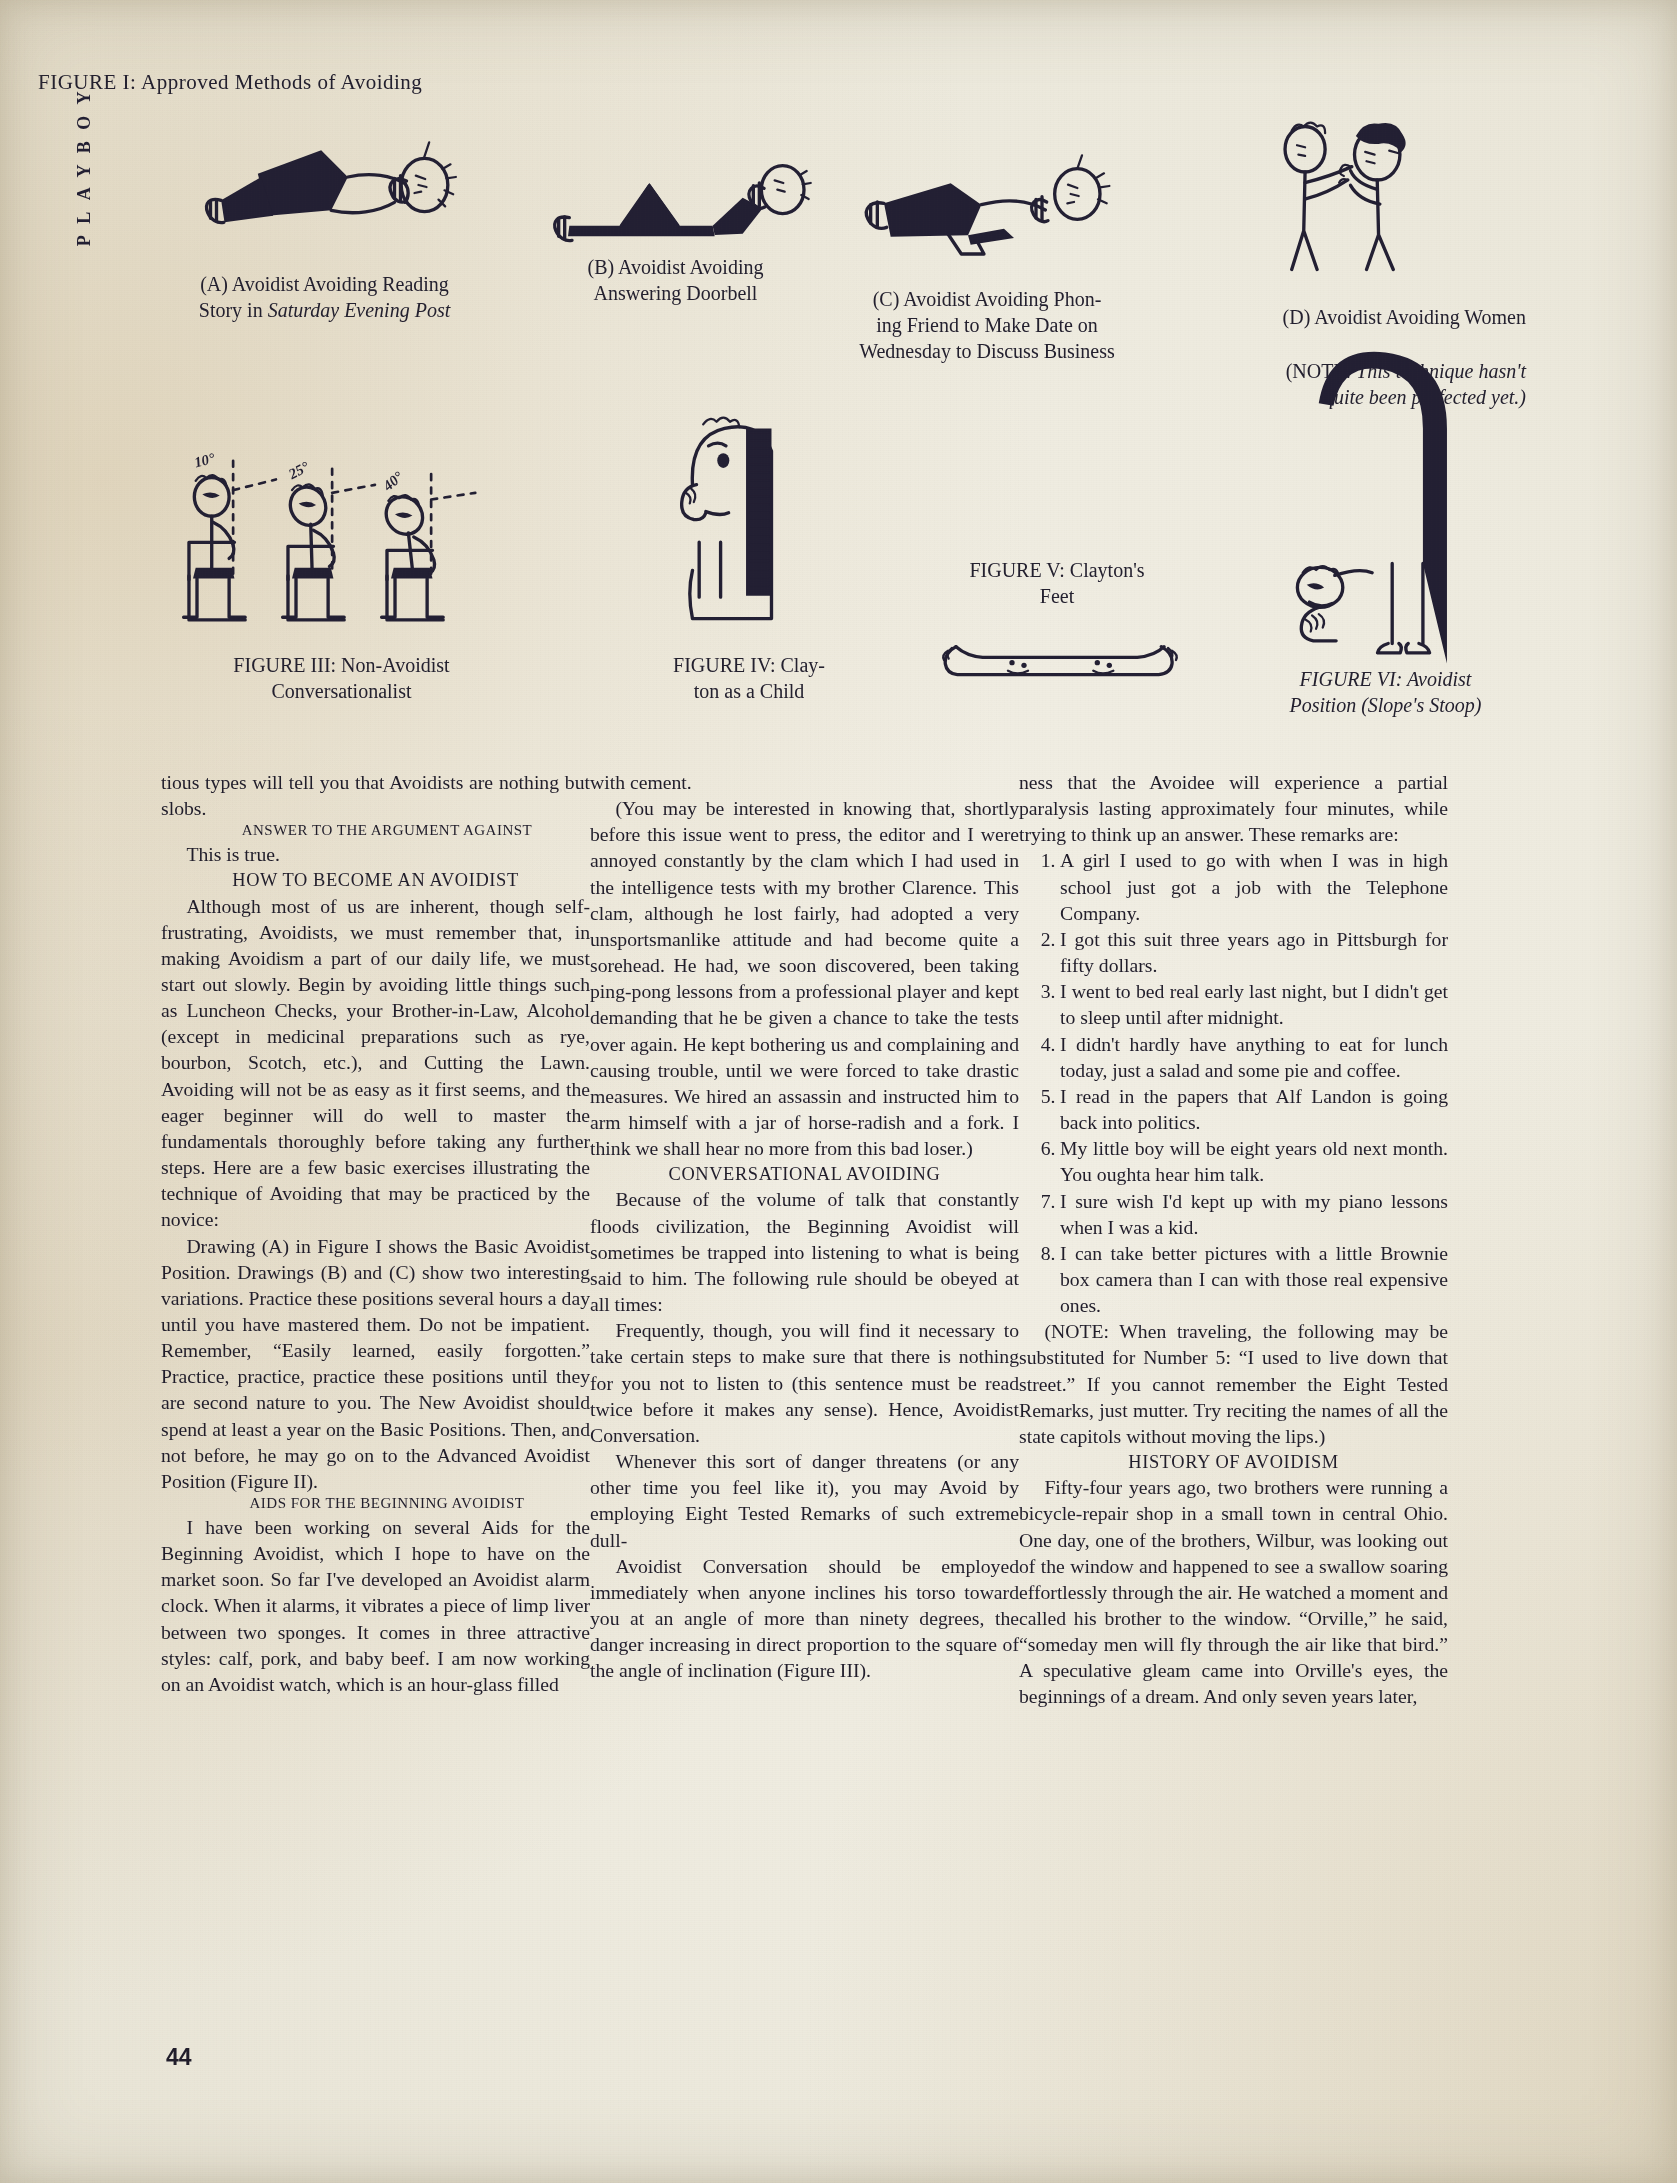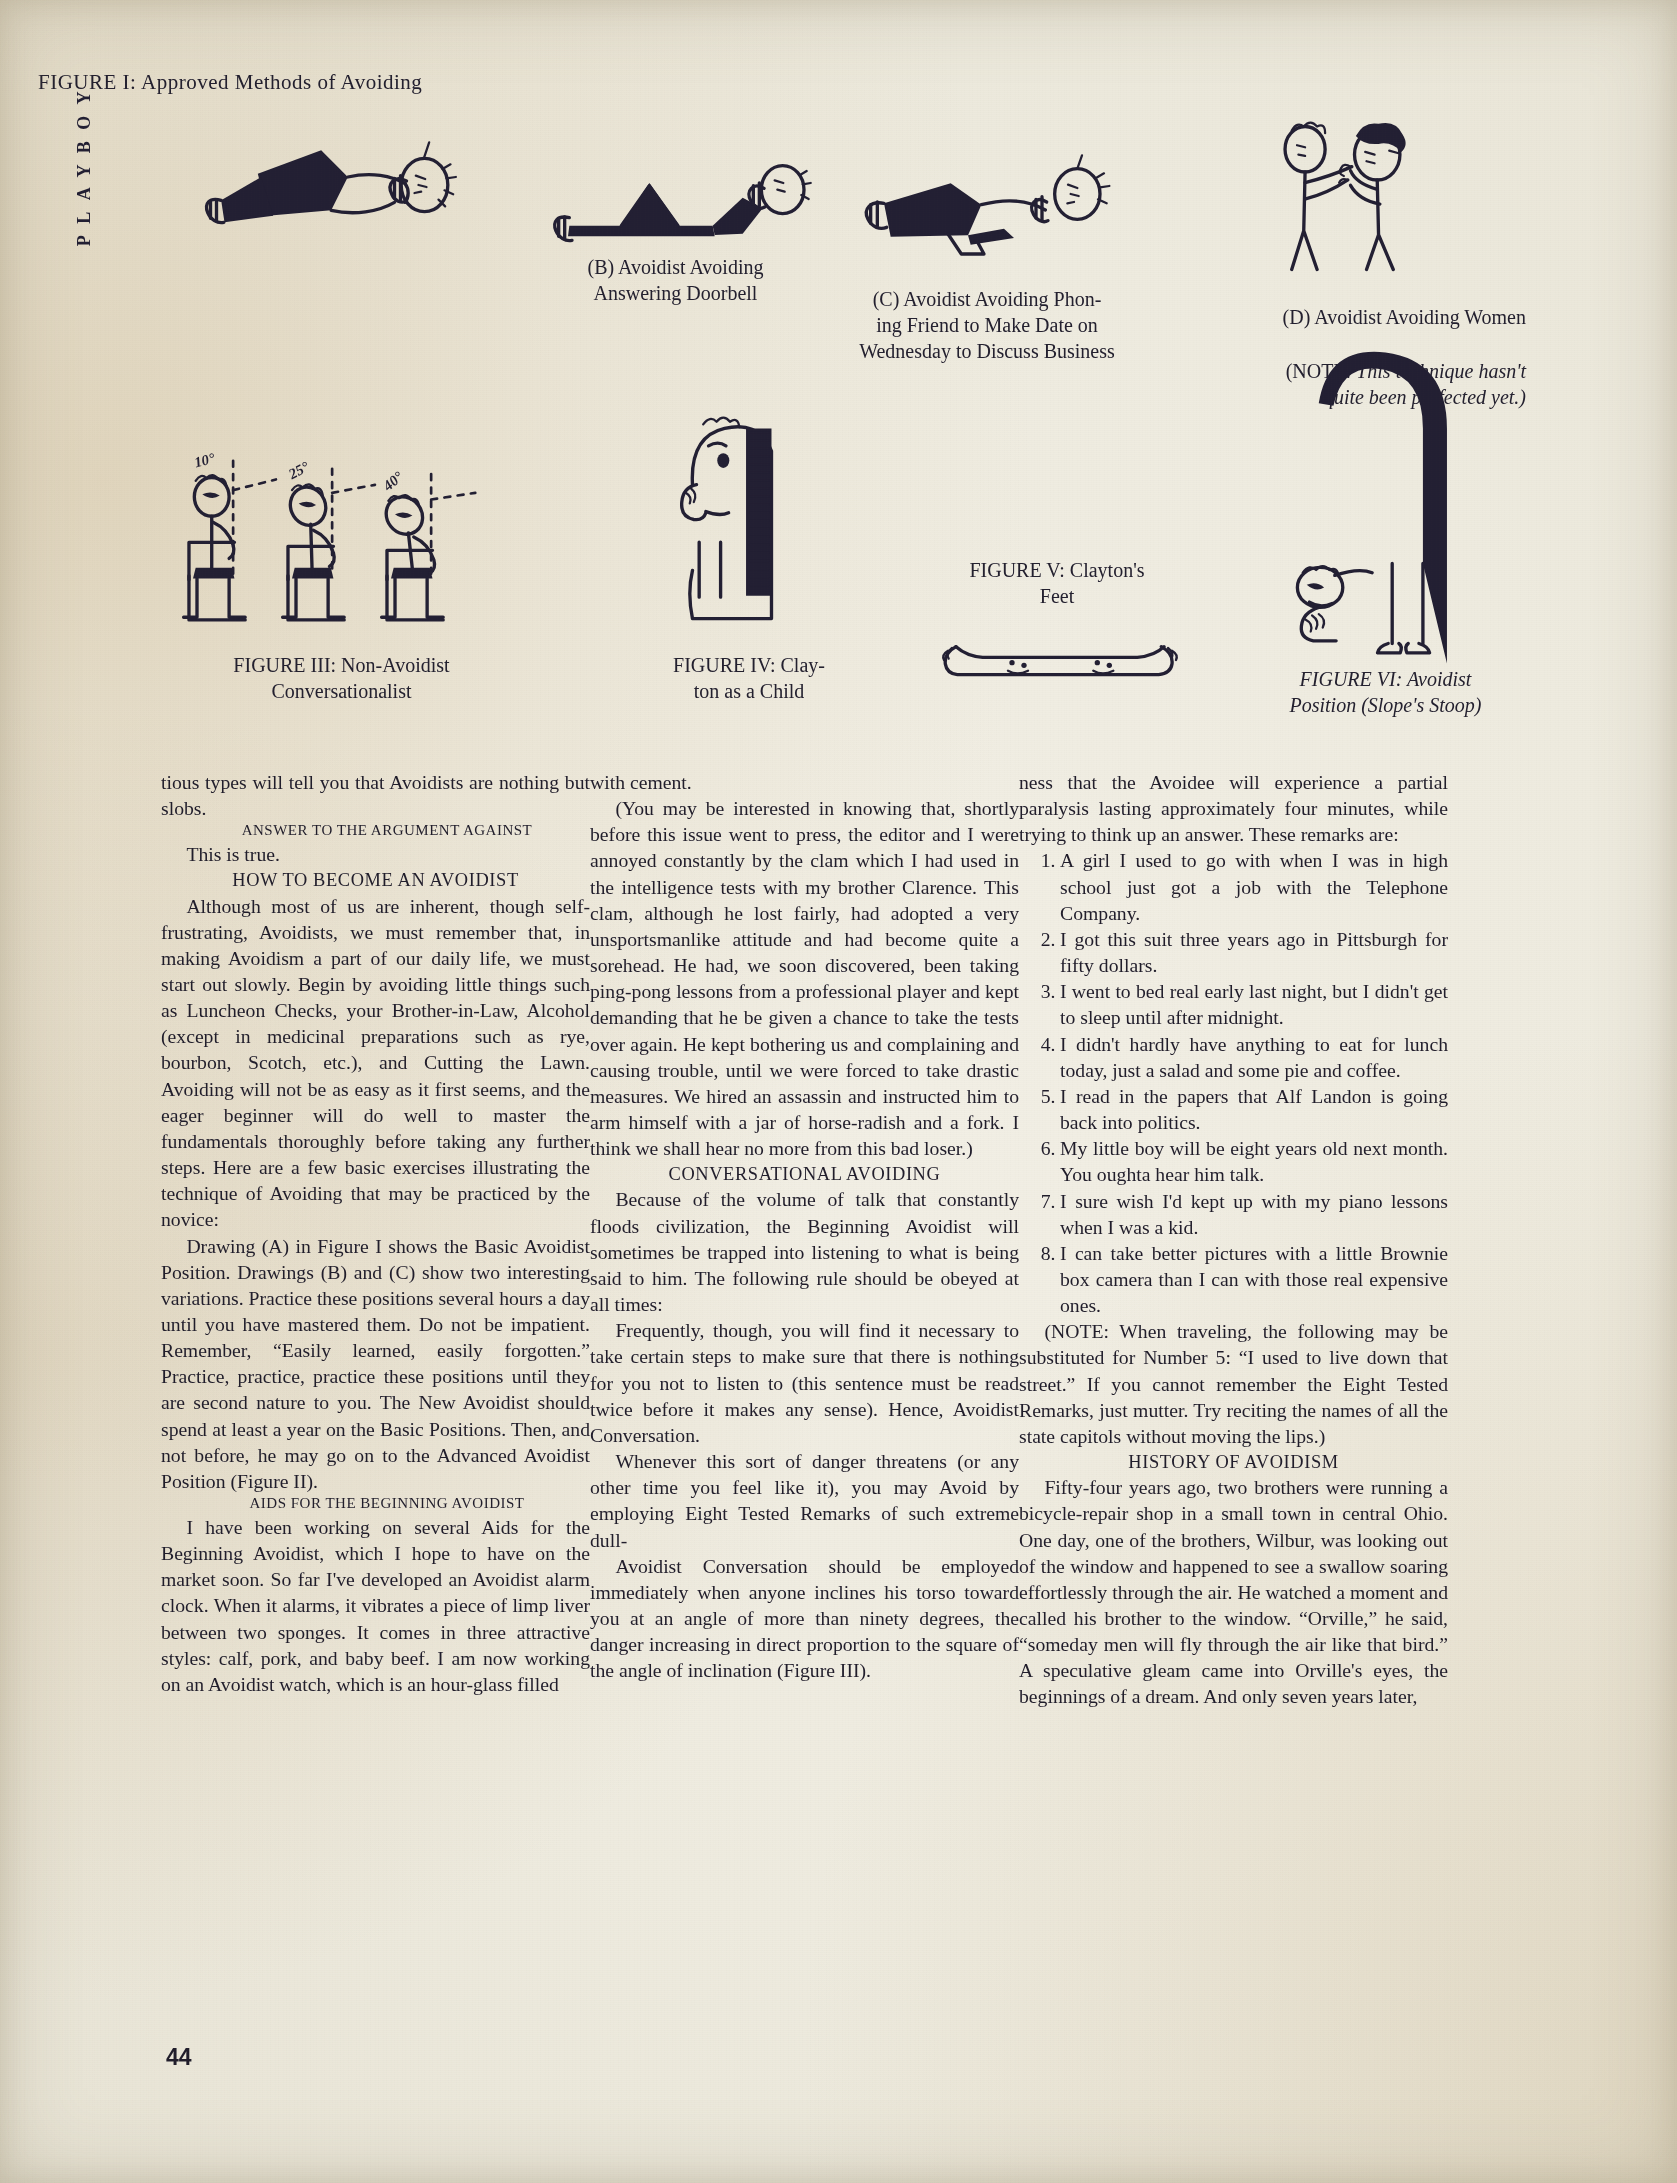--- a/index.html
+++ b/index.html
@@ -230,20 +230,24 @@
       <ellipse class="inkline" cx="168" cy="56" rx="34" ry="38"></ellipse>
       <path class="ink" d="M136 28 q12 -22 34 -18 q26 -6 36 16 q10 16 -2 26 q-14 -16 -34 -12 q-22 2 -34 -12z"></path>
       <path class="inkline-thin" d="M150 52 l14 4 M152 66 l12 3 M186 50 l14 4"></path>
       <path class="inkline" d="M168 94 L170 176 M170 176 L152 228 M170 176 L192 228"></path>
       <path class="inkline" d="M168 108 C146 102 134 94 128 80"></path>
       <path class="inkline" d="M172 130 C150 126 136 116 128 102"></path>
       <path class="inkline-thin" d="M128 74 q-10 -6 -14 2 q-6 8 4 12 M124 94 q-10 -4 -13 4"></path>
     </svg>
   </div>
 
+  <div class="cap" style="left:144px; top:271px; width:361px;">
+    <span>(A) Avoidist  Avoiding  Reading</span><br>
+    <span>Story  in </span><i>Saturday  Evening  Post</i>
+  </div>
 
   <div class="cap" style="left:535px; top:254px; width:281px;">
     <span>(B)  Avoidist  Avoiding</span><br>
     <span>Answering  Doorbell</span>
   </div>
 
   <div class="cap" style="left:830px; top:286px; width:314px;">
     <span>(C) Avoidist  Avoiding  Phon-</span><br>
     <span>ing  Friend  to  Make  Date  on</span><br>
     <span>Wednesday  to Discuss Business</span>

